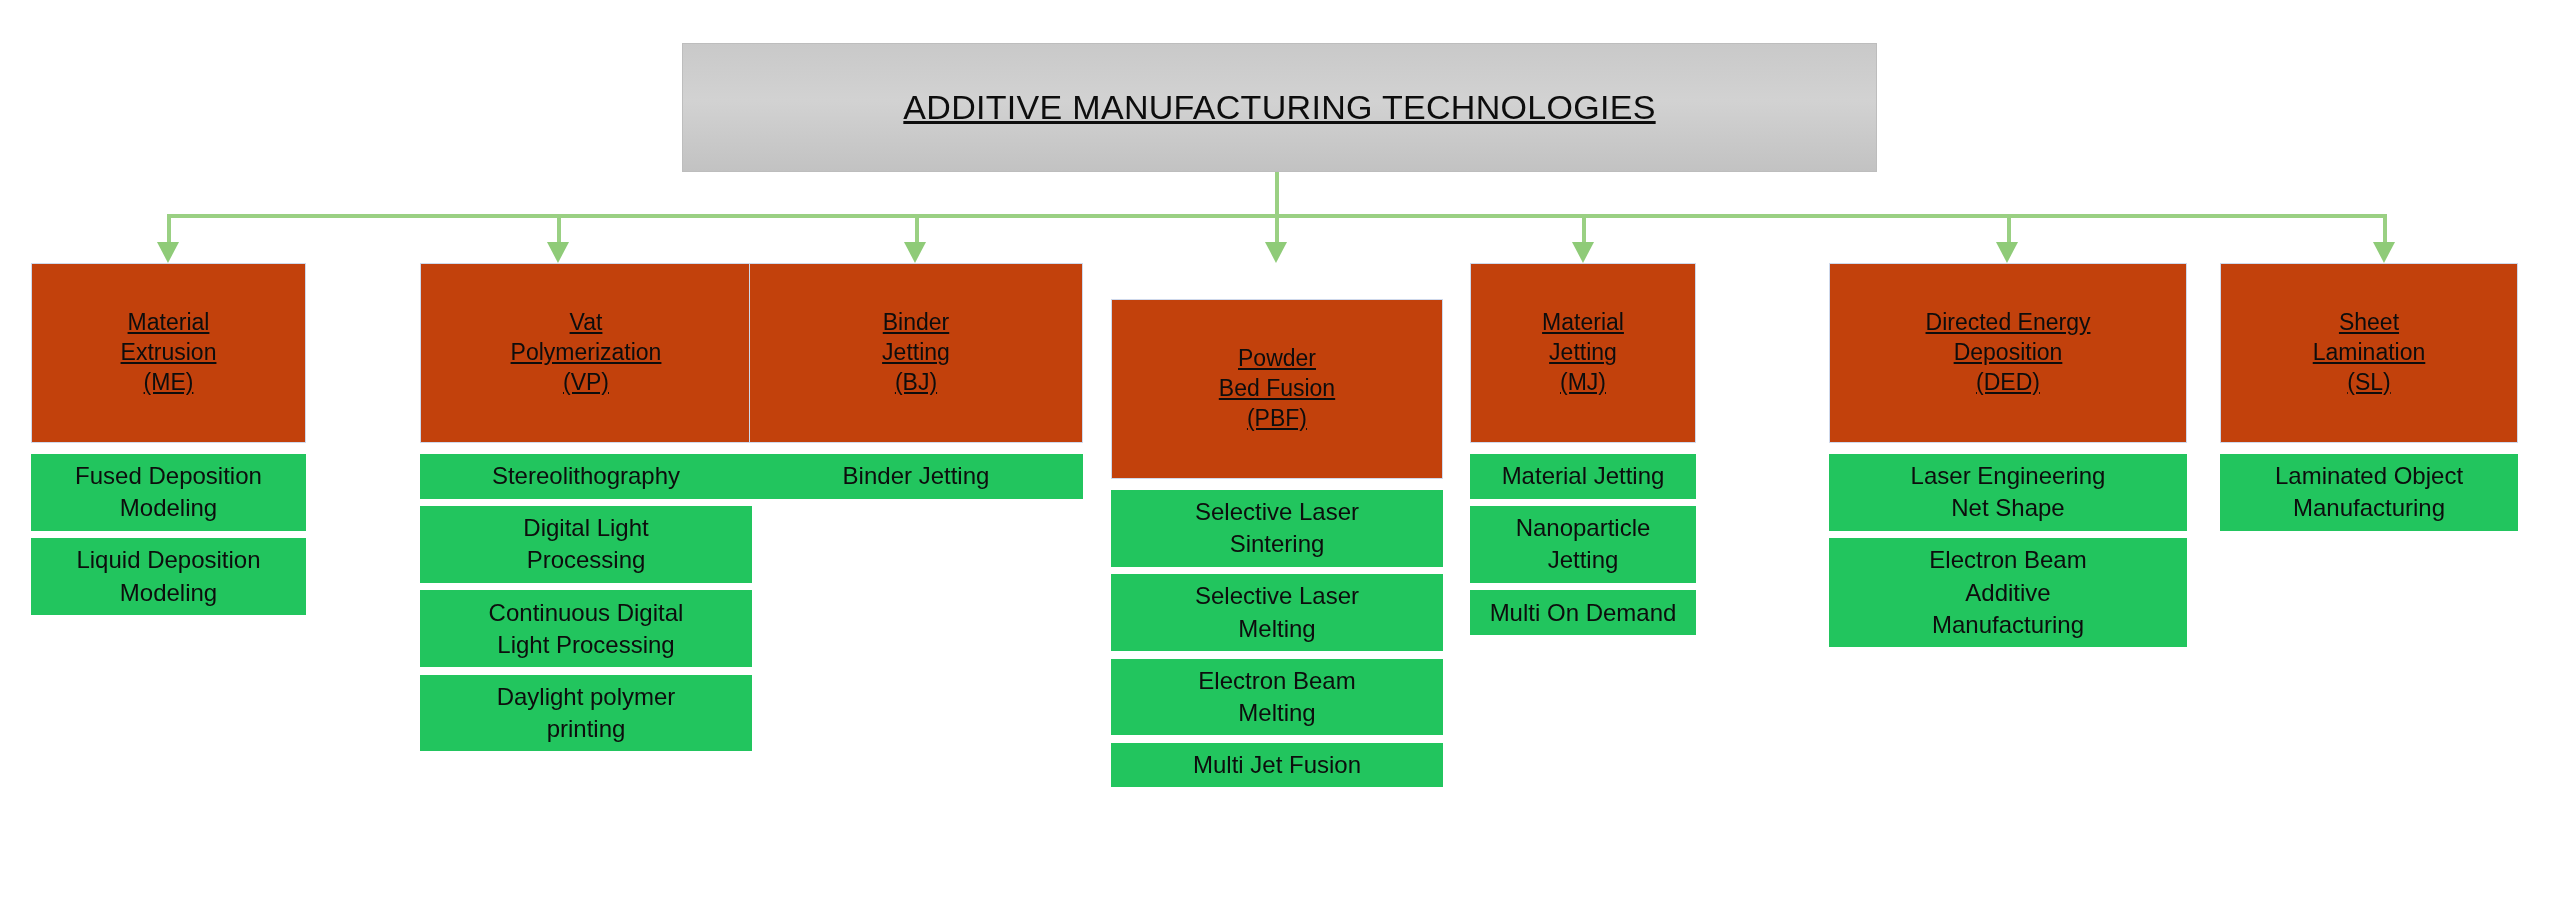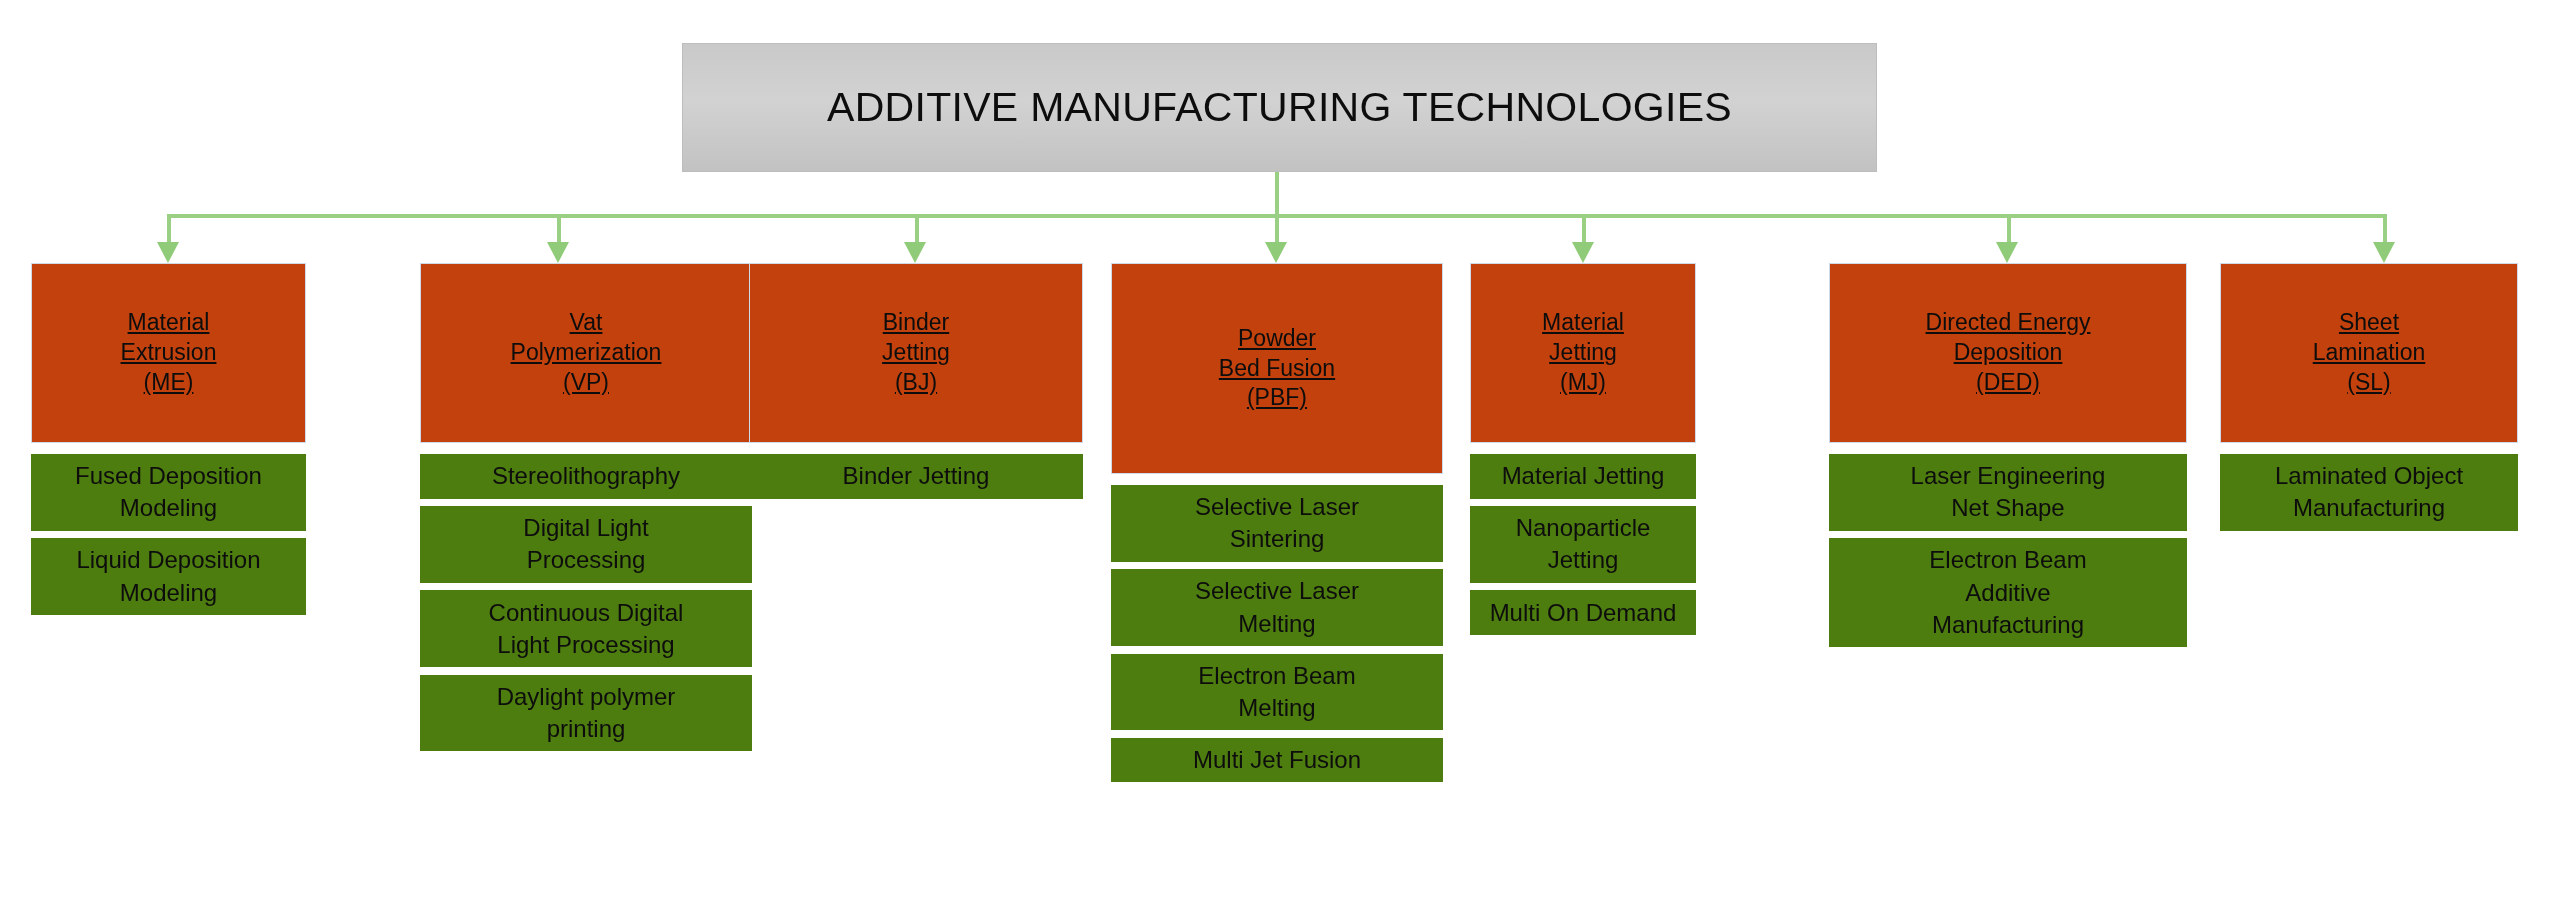--- a/index.html
+++ b/index.html
@@ -27,27 +27,28 @@
     width: 1195px;
     height: 129px;
     background: linear-gradient(180deg, #c9c9c9 0%, #d2d2d2 45%, #c2c2c2 100%);
     border: 0.7px solid #bdbdbd;
     box-sizing: border-box;
     display: flex;
     align-items: center;
     justify-content: center;
   }
   .title-text {
-    font-size: 41px;
+    font-size: 34px;
     color: #0d0d0d;
     letter-spacing: 0.3px;
     font-weight: 400;
     text-align: center;
     line-height: 1.1;
     white-space: nowrap;
+    text-decoration: underline;
   }
 
   
   .conn {
     position: absolute;
     background: #9ad083;
   }
   .conn-h {
     height: 3.5px;
   }
@@ -82,21 +83,21 @@
     padding: 4.2px 2.8px;
     text-decoration: underline;
   }
   .sub-list {
     margin-top: 11px;
     display: flex;
     flex-direction: column;
     gap: 7.6px;
   }
   .sub-box {
-    background: #4d7c0f;
+    background: #22c55e;
     box-sizing: border-box;
     display: flex;
     align-items: center;
     justify-content: center;
     text-align: center;
     color: #0d0d0d;
     font-size: 24px;
     line-height: 1.34;
     padding: 6.2px 4.2px;
   }
@@ -197,21 +198,21 @@
         </div>
         <div class="sub-list">
           <div class="sub-box">
             <div>
               <div>Binder Jetting</div>
             </div>
           </div>
         </div>
       </div>
       <div class="column" style="left: 1111px; width: 332px;">
-        <div class="head-box" style="height: 211px;">
+        <div class="head-box" style="height: 180px; margin-top: 36px;">
           <div>
             <div>Powder</div>
             <div>Bed Fusion</div>
             <div>(PBF)</div>
           </div>
         </div>
         <div class="sub-list">
           <div class="sub-box">
             <div>
               <div>Selective Laser</div>

